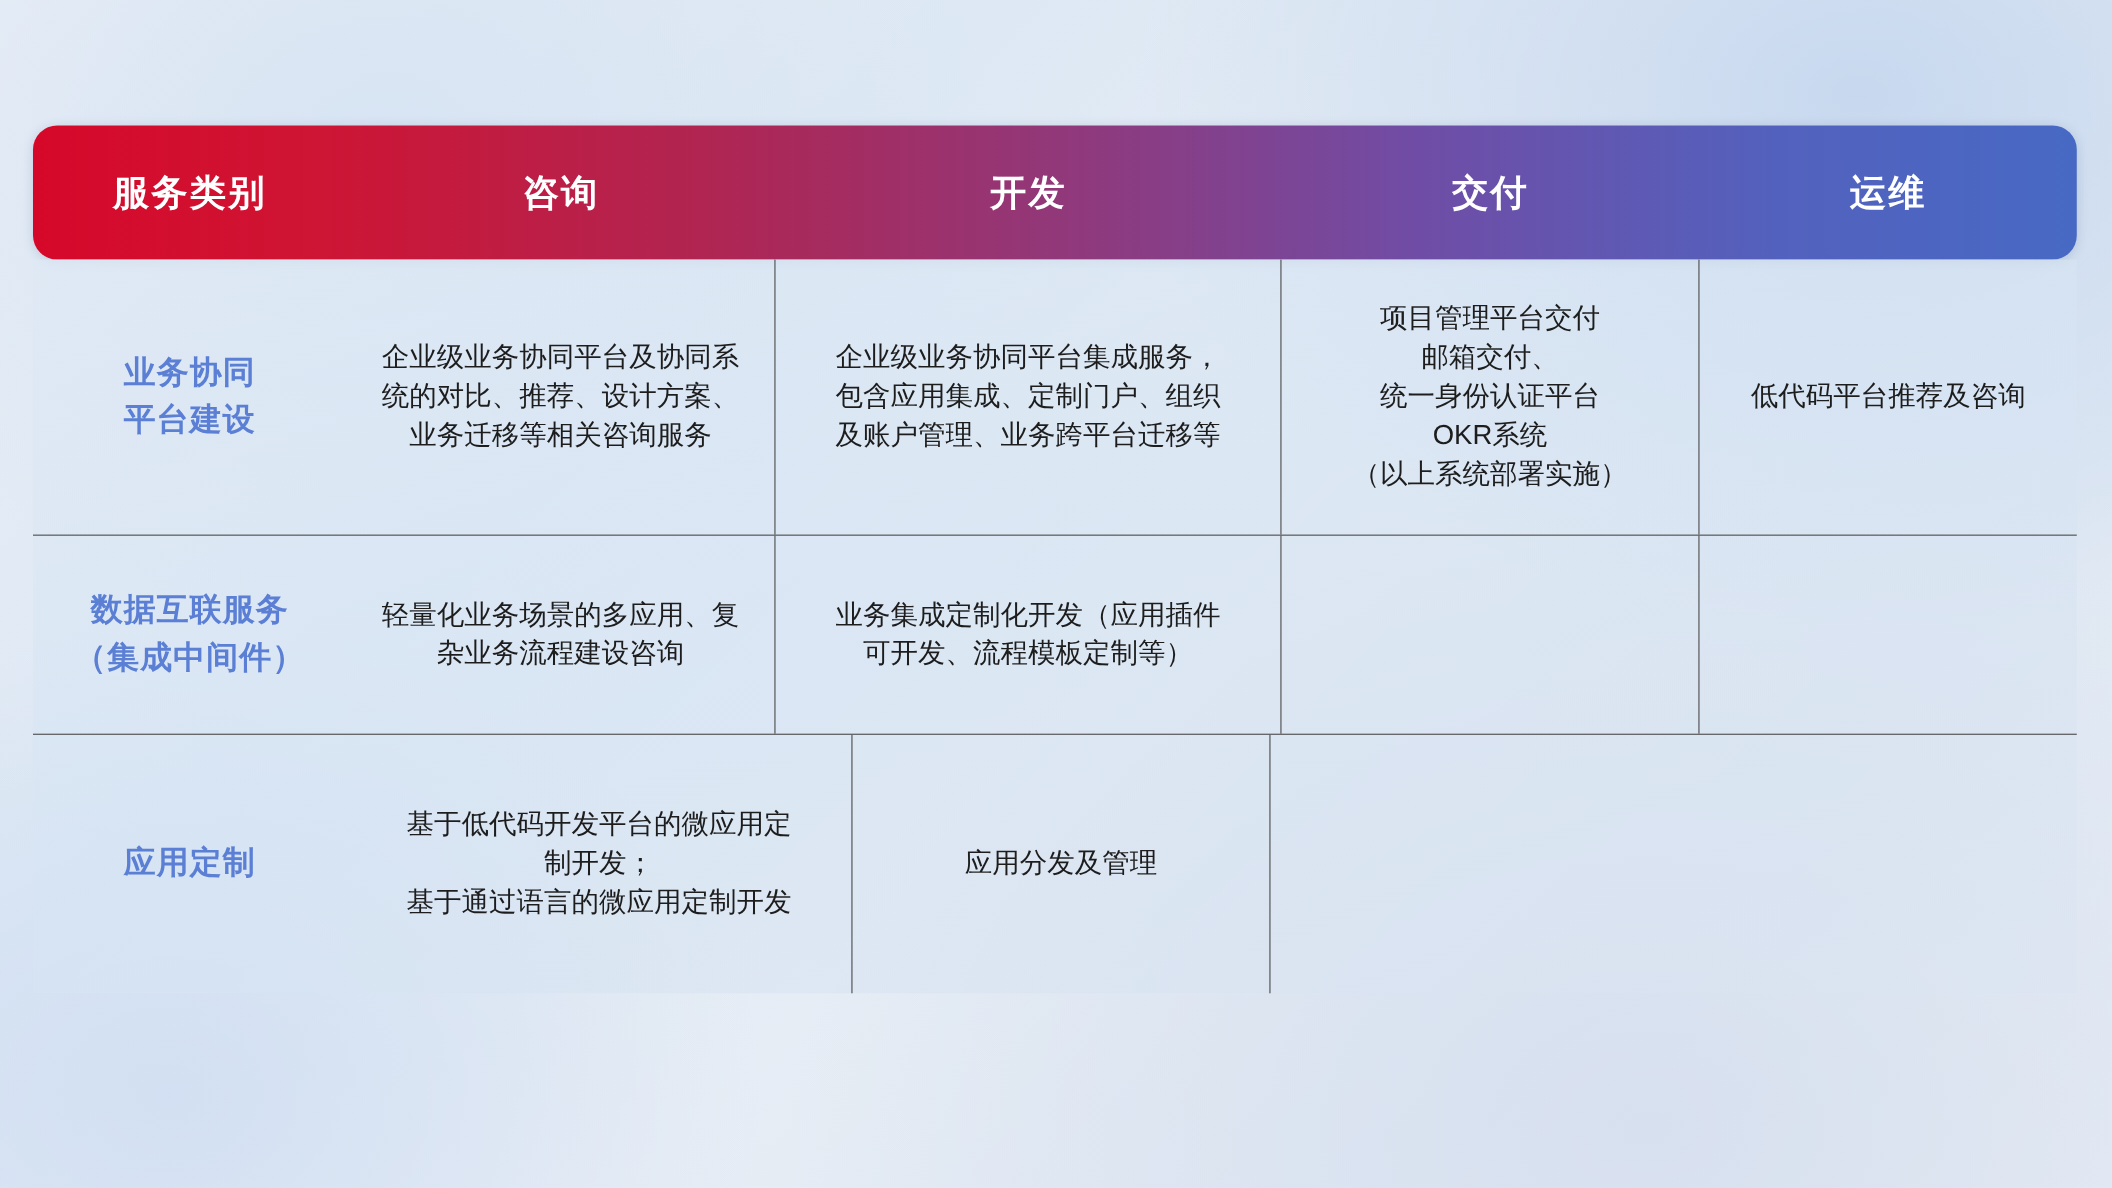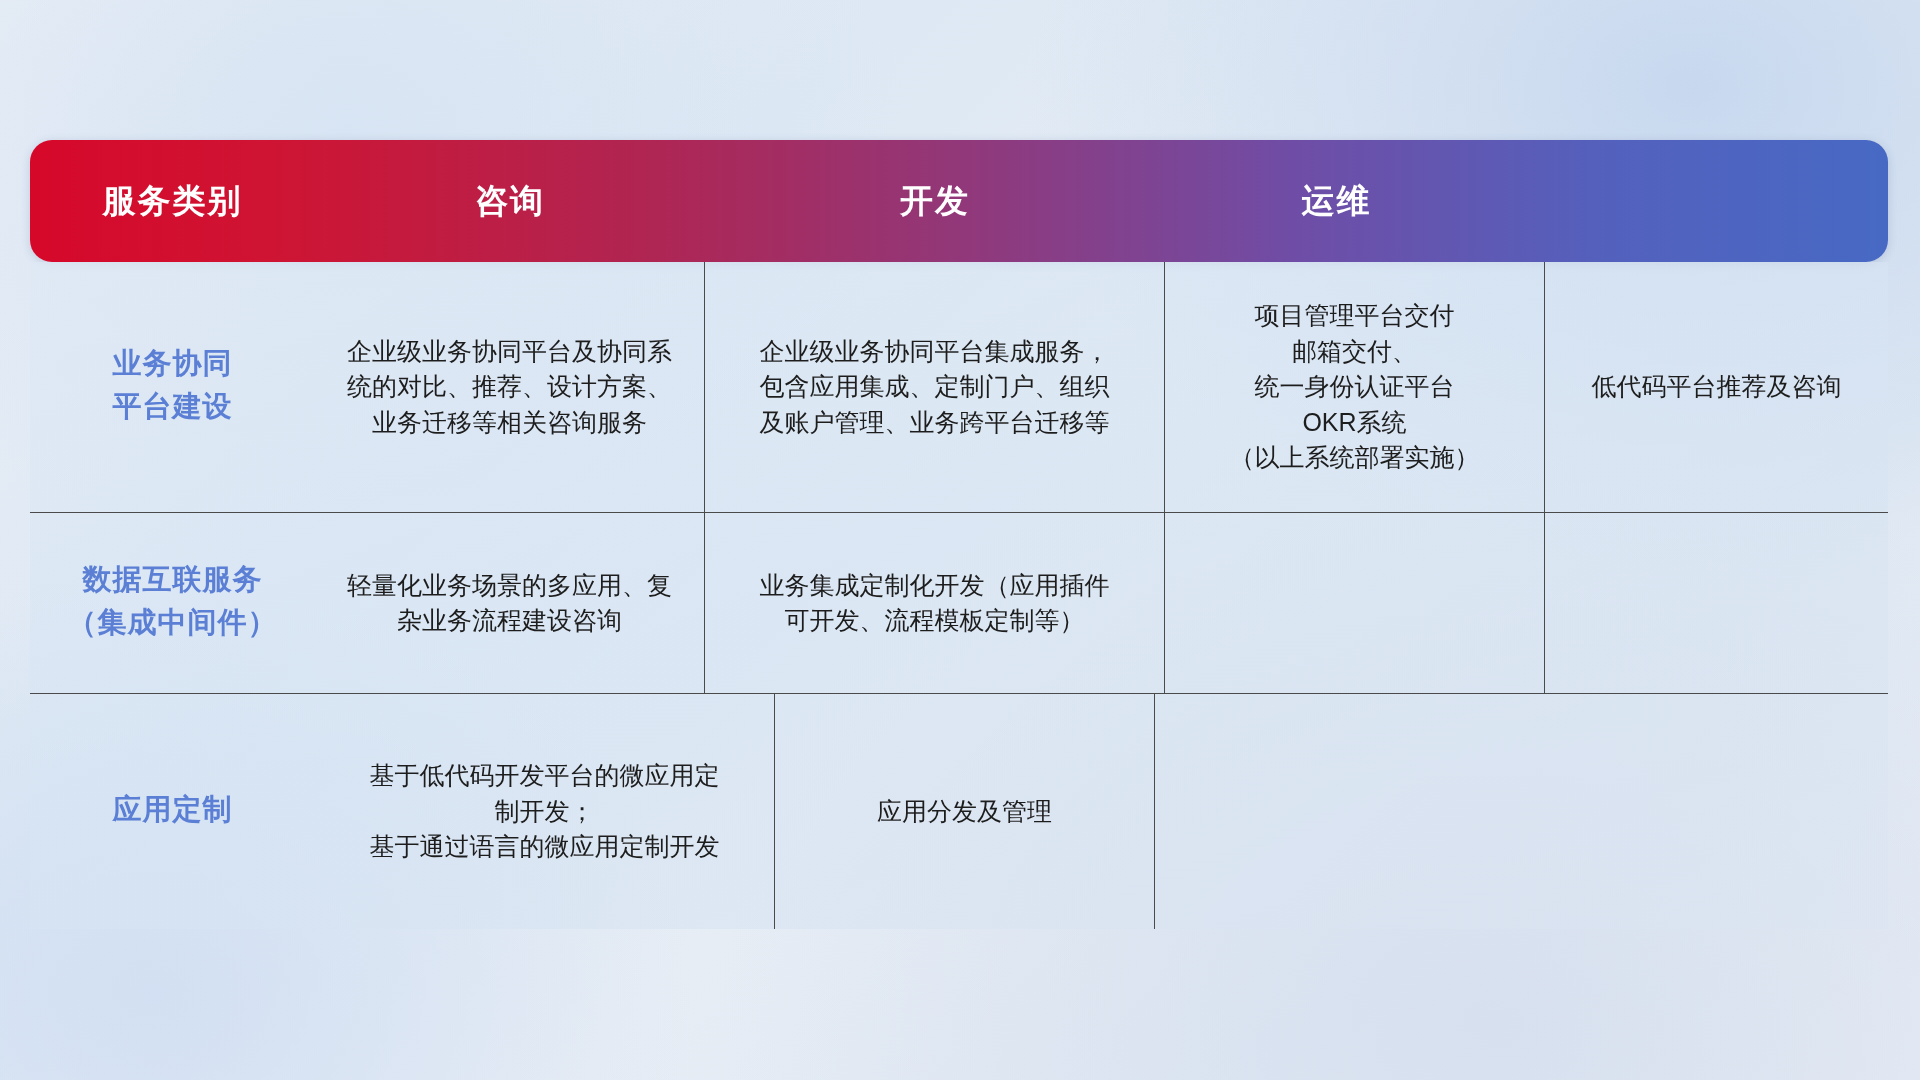--- a/index.html
+++ b/index.html
@@ -19,21 +19,21 @@
       linear-gradient(135deg, #e9eef6 0%, #dde8f4 30%, #e7edf5 55%, #dfe8f3 78%, #e9eef6 100%);
   }
   .stage {
     position: relative;
     width: 1920px;
     height: 1080px;
   }
   .table-wrap {
     position: absolute;
     left: 30px;
-    top: 140px;
+    top: 114px;
     width: 1858px;
   }
 
   
   .header-row {
     display: flex;
     height: 122px;
     border-radius: 22px;
     background: linear-gradient(90deg, #d6082a 0%, #cf1433 13%, #b02552 33%, #8e3a7e 52%, #6f4da6 68%, #5361bd 85%, #4769c4 100%);
     box-shadow: 0 2px 10px rgba(60,70,120,0.18);
@@ -79,36 +79,36 @@
     white-space: pre-line;
   }
   .cell.nb { border-right: none; }
   .cell.cat {
     border-right: none;
     color: #5a7fd4;
     font-weight: bold;
     font-size: 29px;
     line-height: 1.5;
     letter-spacing: 1px;
-    font-family: Liberation Mono, monospace;
   }
   .row1 { height: 250px; }
   .row2 { height: 180px; justify-content: flex-end; }
   .row3 { height: 235px; }
 </style>
 </head>
 <body>
 
 <div class="stage">
   <div class="table-wrap">
 
     <div class="header-row">
       <div class="header-cell c1">服务类别</div>
       <div class="header-cell c2">咨询</div>
       <div class="header-cell c3">开发</div>
+      <div class="header-cell c4">交付</div>
       <div class="header-cell c5">运维</div>
     </div>
 
     <div class="body-area">
 
       <div class="body-row row1">
         <div class="cell cat c1">业务协同
 平台建设</div>
         <div class="cell c2">企业级业务协同平台及协同系
 统的对比、推荐、设计方案、

